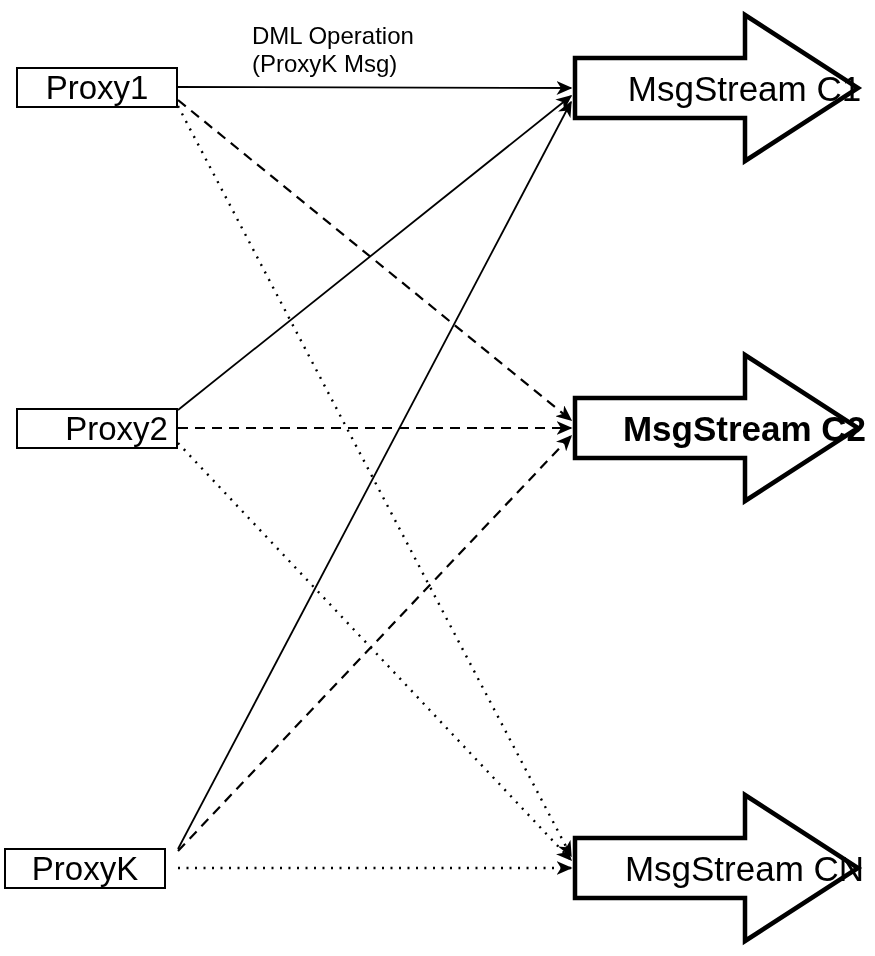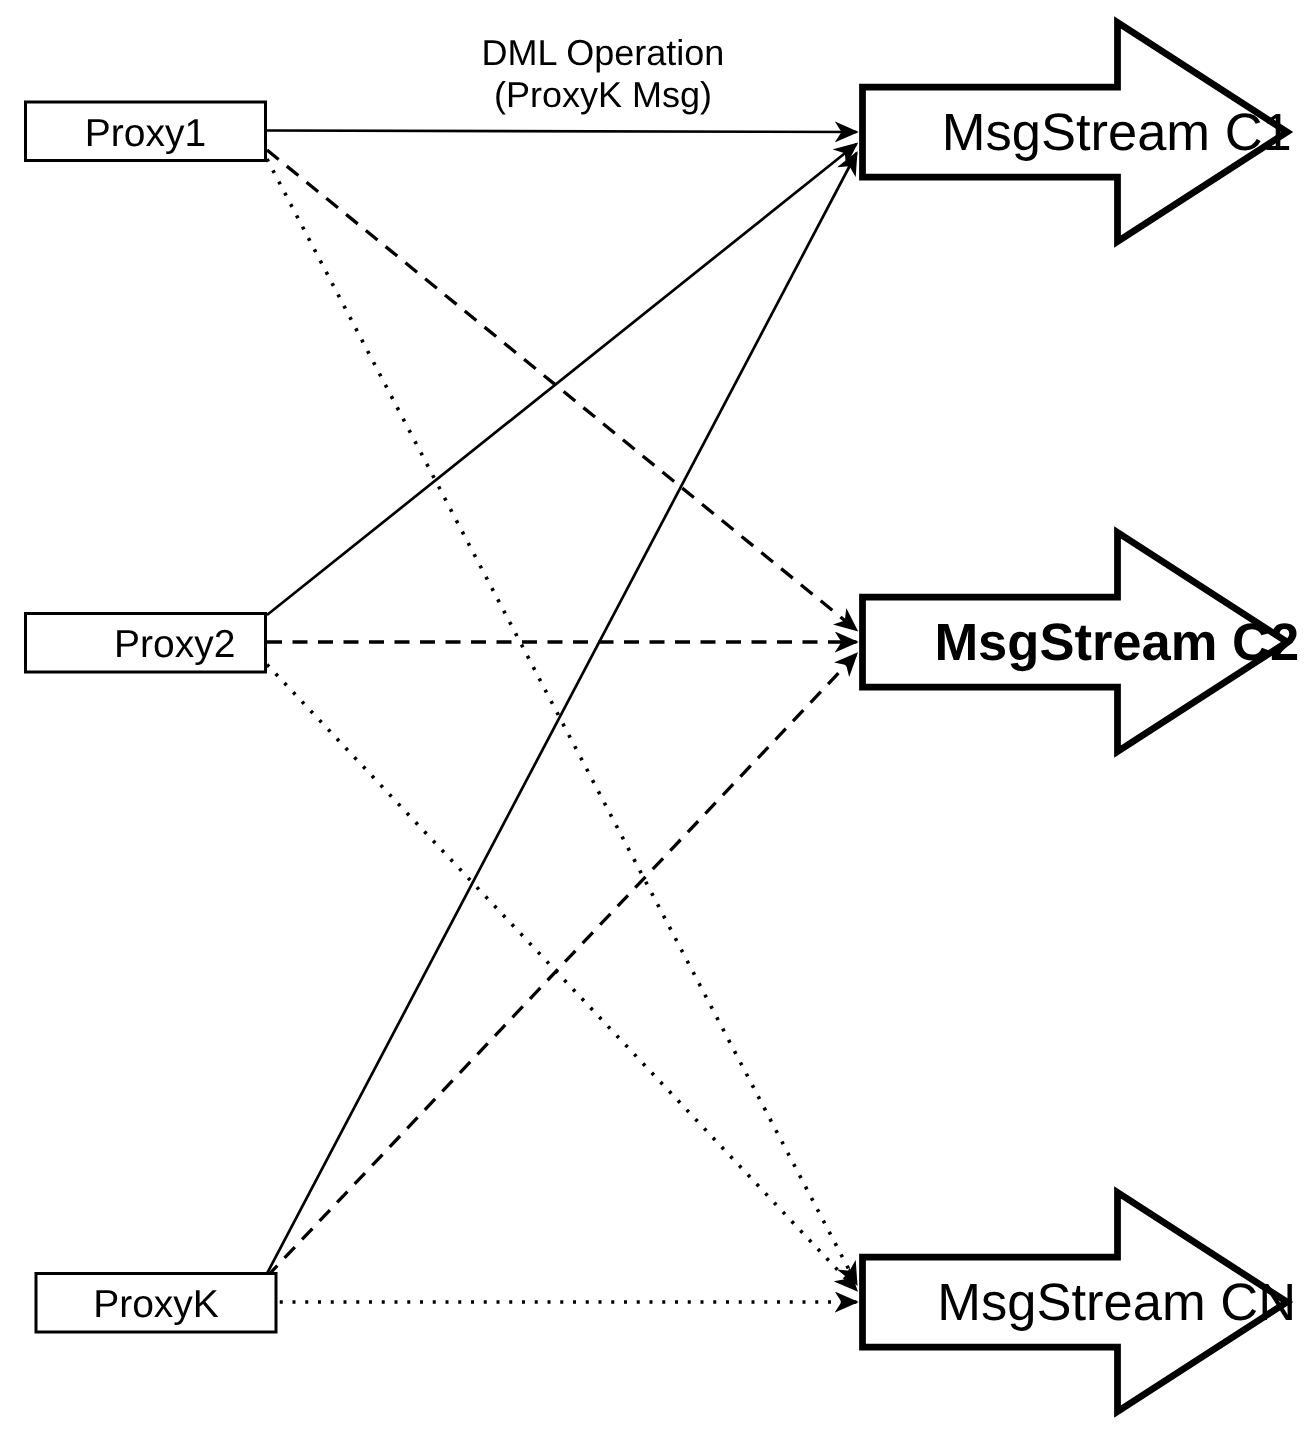--- a/index.html
+++ b/index.html
@@ -32,21 +32,21 @@
     position: absolute;
     width: 162px;
     height: 41px;
     border: 2.5px solid var(--ink);
     background: var(--paper);
     display: flex;
     align-items: center;
     justify-content: center;
   }
   .node-label {
-    font-size: 26px;
+    font-size: 33px;
     line-height: 1;
     white-space: nowrap;
   }
 
   .stream-label {
     position: absolute;
     left: 603px;
     width: 283px;
     height: 41px;
     display: flex;
@@ -55,21 +55,21 @@
     font-size: 35px;
     white-space: nowrap;
     pointer-events: none;
   }
 
   .edge-title {
     position: absolute;
     left: 252px;
     top: 22px;
     width: 300px;
-    text-align: center;
+    text-align: left;
     font-size: 24px;
     line-height: 28px;
     white-space: nowrap;
   }
 </style>
 </head>
 <body>
 
 <div class="canvas">
 
@@ -98,21 +98,21 @@
         <line x1="178" y1="868" x2="571" y2="868" class="edge dotted" marker-end="url(#arrowhead)"></line>
       </g>
   </svg>
 
   <div class="node proxy" style="left:16px; top:67px;">
     <span class="node-label">Proxy1</span>
   </div>
   <div class="node proxy" style="left:16px; top:408px;padding-left:39px;">
     <span class="node-label">Proxy2</span>
   </div>
-  <div class="node proxy" style="left:23px; top:848px;">
+  <div class="node proxy" style="left:4px; top:848px;">
     <span class="node-label">ProxyK</span>
   </div>
 
   <div class="stream-label" style="top:68px;">MsgStream C1</div>
   <div class="stream-label" style="top:408px;font-weight:bold;">MsgStream C2</div>
   <div class="stream-label" style="top:848px;">MsgStream CN</div>
 
   <div class="edge-title">
     <div>DML Operation</div>
     <div>(ProxyK Msg)</div>

